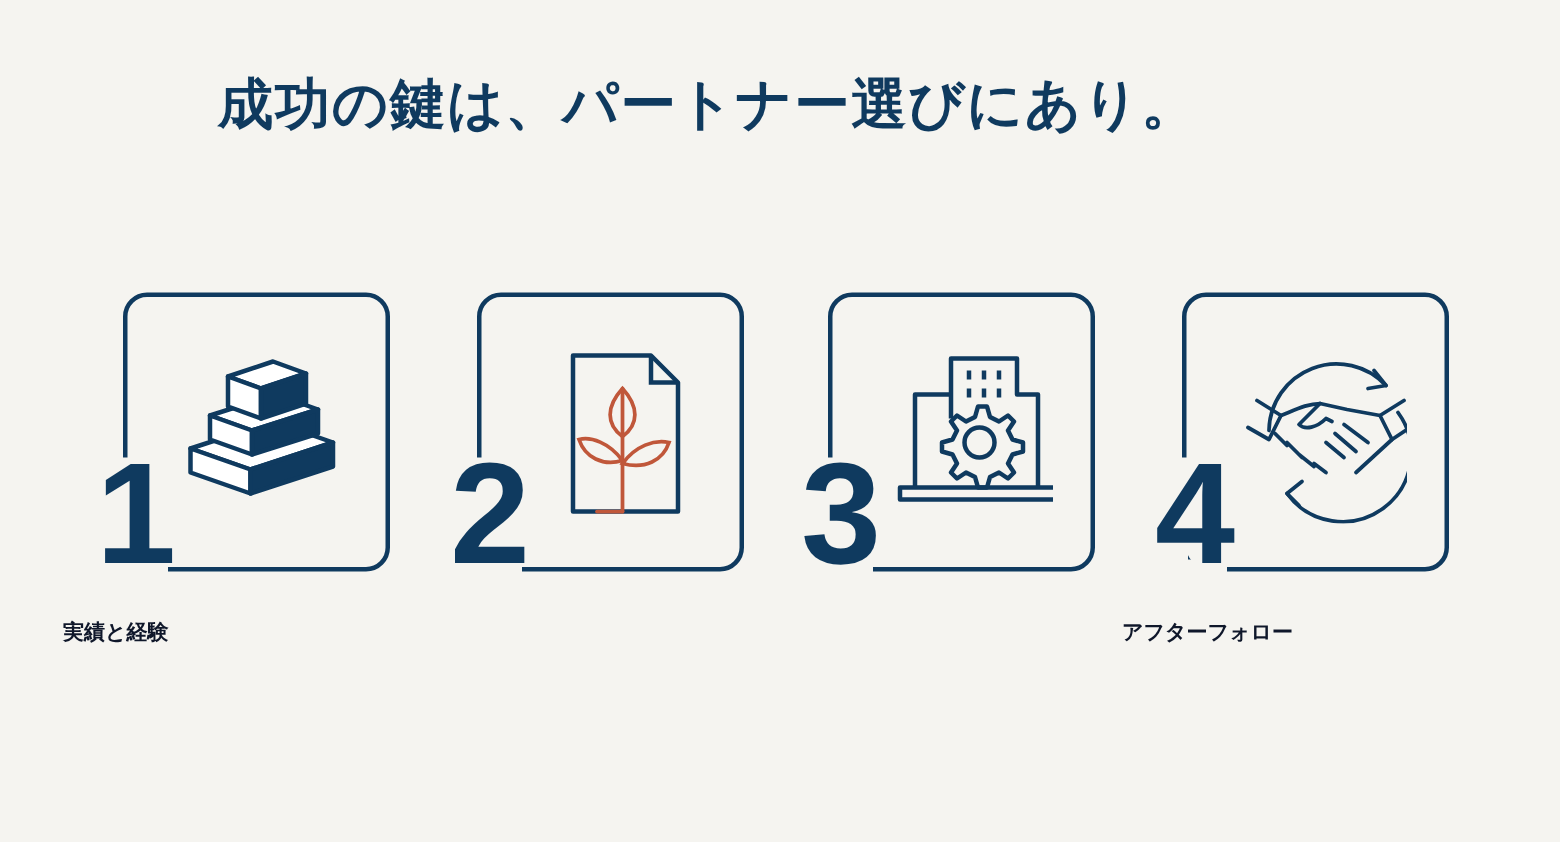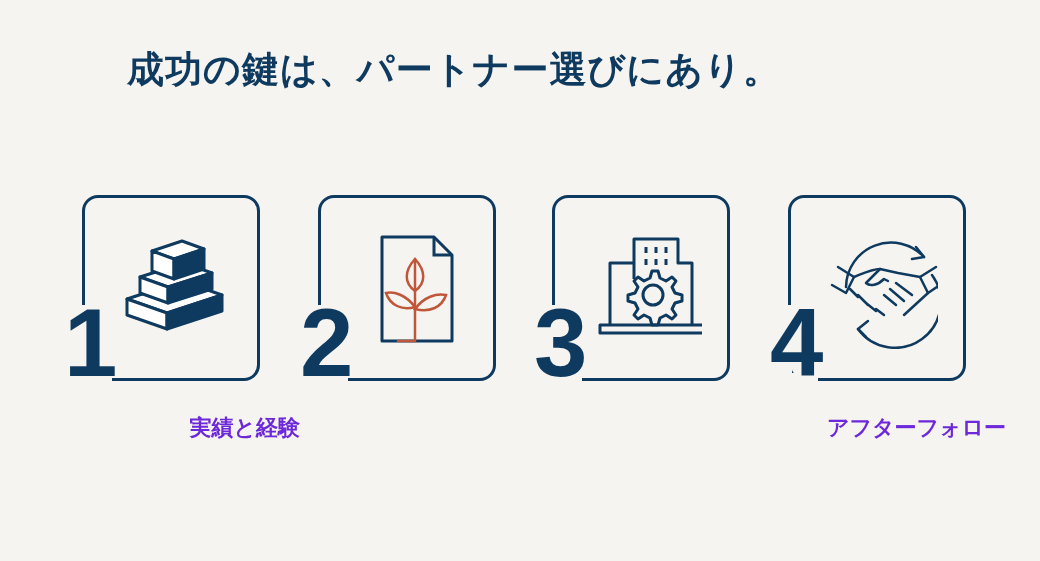--- a/index.html
+++ b/index.html
@@ -3,21 +3,21 @@
 <meta charset="utf-8">
 <style>
   html, body { margin: 0; padding: 0; }
   body {
     width: 1040px; height: 561px; overflow: hidden;
     background: #f5f4f0;
     font-family: "DejaVu Sans", "Liberation Sans", sans-serif;
     position: relative;
   }
   .headline {
-    position: absolute; left: 0; top: 44px; width: 908px;
+    position: absolute; left: 18px; top: 44px; width: 908px;
     text-align: center; color: #0f3a5f;
     font-weight: bold; font-size: 37px; line-height: 52px;
     letter-spacing: 1px;
   }
   .card { position: absolute; top: 195px; width: 190px; height: 260px; }
   .frame {
     position: absolute; left: 0; top: 0; width: 178px; height: 186px;
     border: 3px solid #0f3a5f; border-radius: 16px;
     box-sizing: border-box;
   }
@@ -31,21 +31,21 @@
     background: #f5f4f0;
   }
   .num {
     position: absolute; left: -18px; top: 100px;
     font-family: "Liberation Sans", sans-serif; font-weight: bold;
     font-size: 96px; line-height: 96px; color: #0f3a5f;
   }
   .icon { position: absolute; left: 40px; top: 34px; width: 110px; height: 120px; }
   .label {
     position: absolute; top: 218px; left: -40px; width: 258px;
-    text-align: right; font-size: 22px; font-weight: bold; color: #6d28d9;
+    text-align: left; font-size: 14px; font-weight: bold; color: #0f172a;
   }
 </style>
 </head>
 <body>
 
 <div class="headline">
   <div>成功の鍵は、パートナー選びにあり。</div>
 </div>
 
 <div class="card" style="left:82px;">

